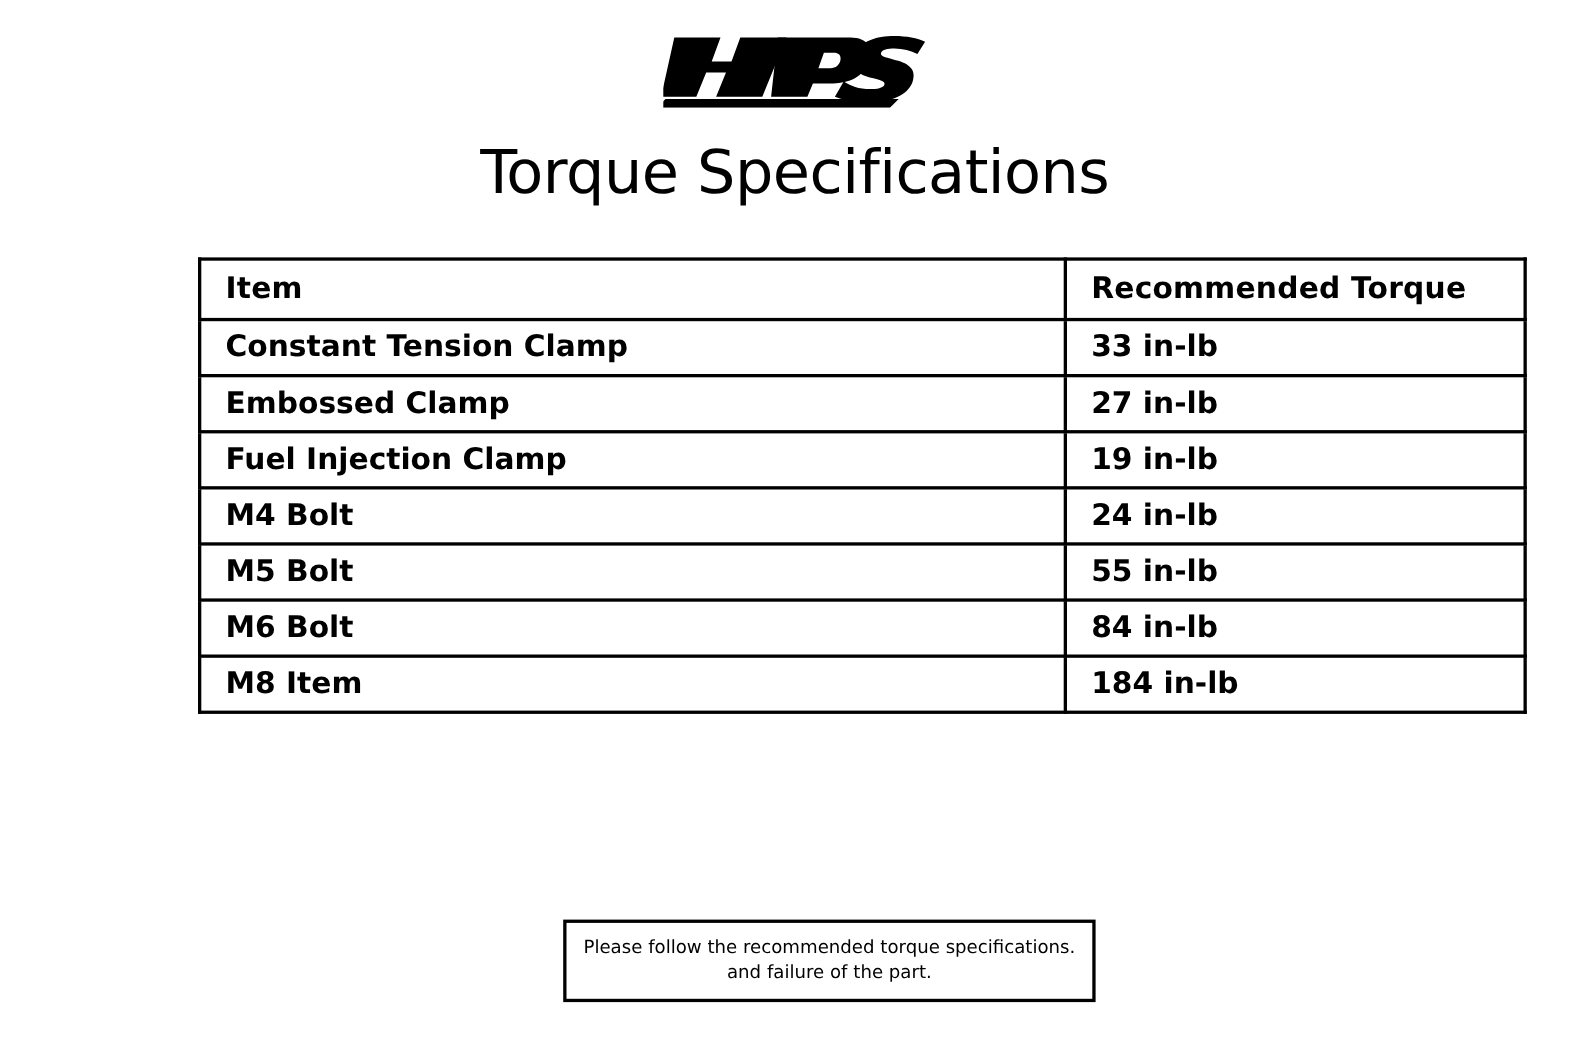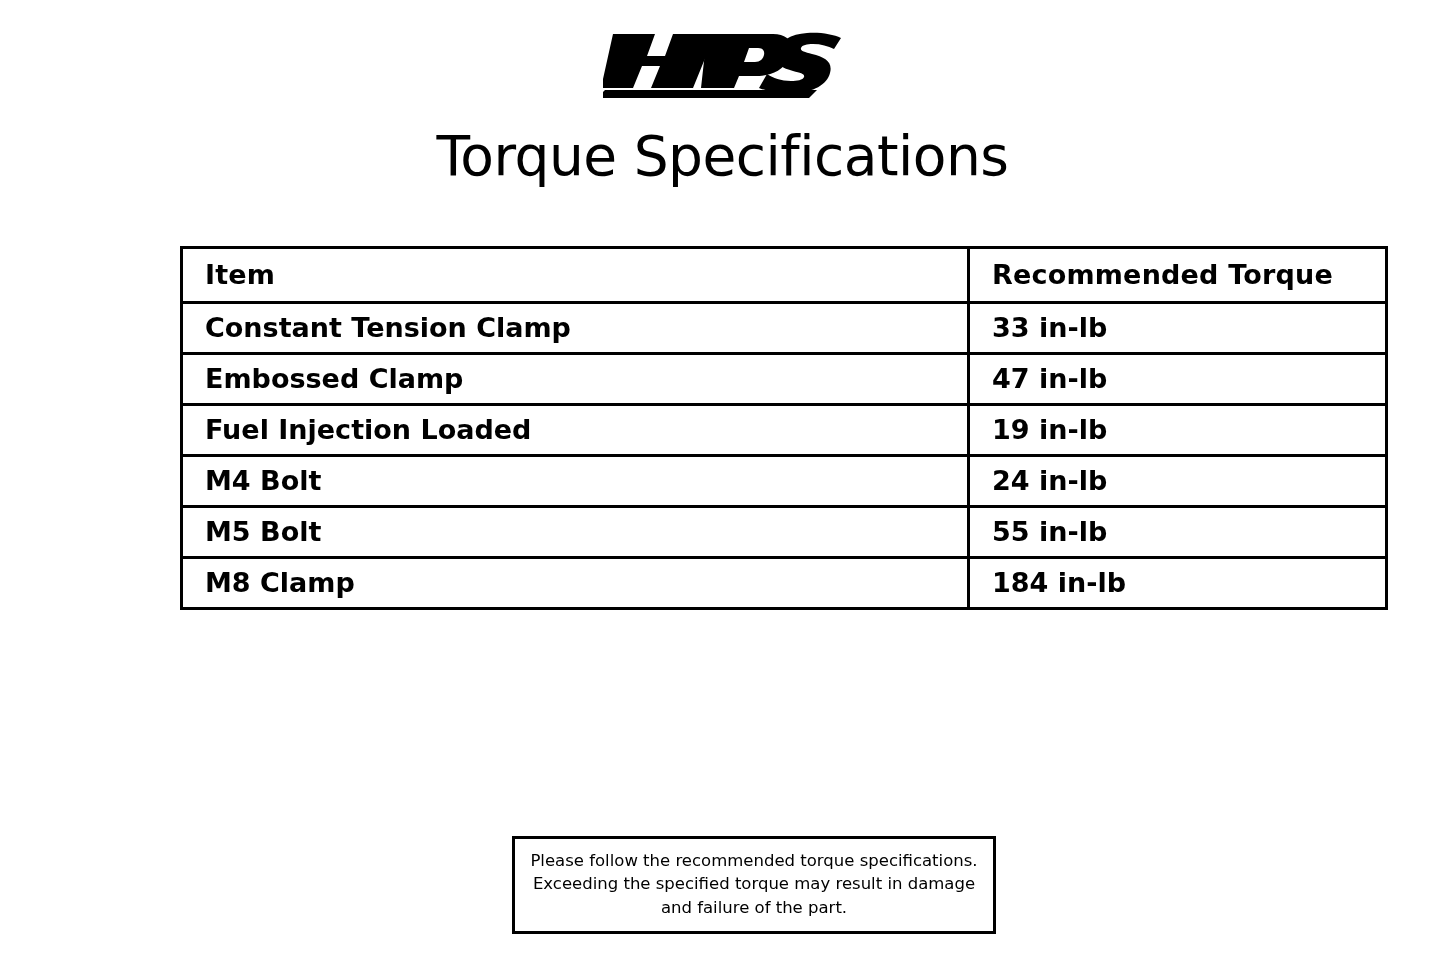--- a/index.html
+++ b/index.html
@@ -54,21 +54,21 @@
     font-size: 55px;
     font-weight: 400;
     letter-spacing: -0.5px;
     line-height: 1.1;
     color: #000;
   }
 
   
   .table-wrap {
     position: absolute;
-    top: 246px;
+    top: 234px;
     left: 180px;
     width: 1208px;
   }
   table.spec {
     border-collapse: collapse;
     width: 100%;
     table-layout: fixed;
   }
   table.spec td, table.spec th {
     border: 3px solid #000000;
@@ -141,41 +141,44 @@
           <th>Recommended Torque</th>
         </tr>
       </thead>
       <tbody>
         <tr>
           <td>Constant Tension Clamp</td>
           <td>33 in-lb</td>
         </tr>
         <tr>
           <td>Embossed Clamp</td>
-          <td>47 in-lb</td>
+          <td>27 in-lb</td>
         </tr>
         <tr>
-          <td>Fuel Injection Loaded</td>
+          <td>Fuel Injection Clamp</td>
           <td>19 in-lb</td>
         </tr>
         <tr>
           <td>M4 Bolt</td>
           <td>24 in-lb</td>
         </tr>
         <tr>
           <td>M5 Bolt</td>
           <td>55 in-lb</td>
         </tr>
         <tr>
-          <td>M8 Clamp</td>
+          <td>M6 Bolt</td>
+          <td>84 in-lb</td>
+        </tr>
+        <tr>
+          <td>M8 Item</td>
           <td>184 in-lb</td>
         </tr>
       </tbody>
     </table>
   </div>
 
   <div class="note">
     <div>Please follow the recommended torque specifications.</div>
-    <div>Exceeding the specified torque may result in damage</div>
     <div>and failure of the part.</div>
   </div>
 
 </div>
 
 </body></html>

